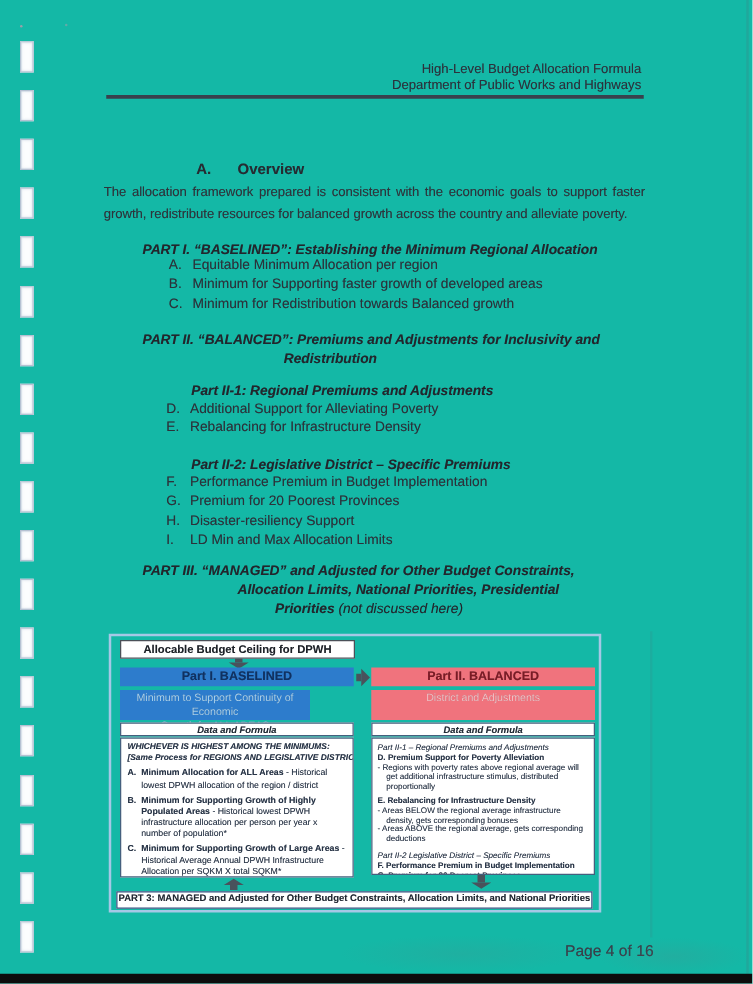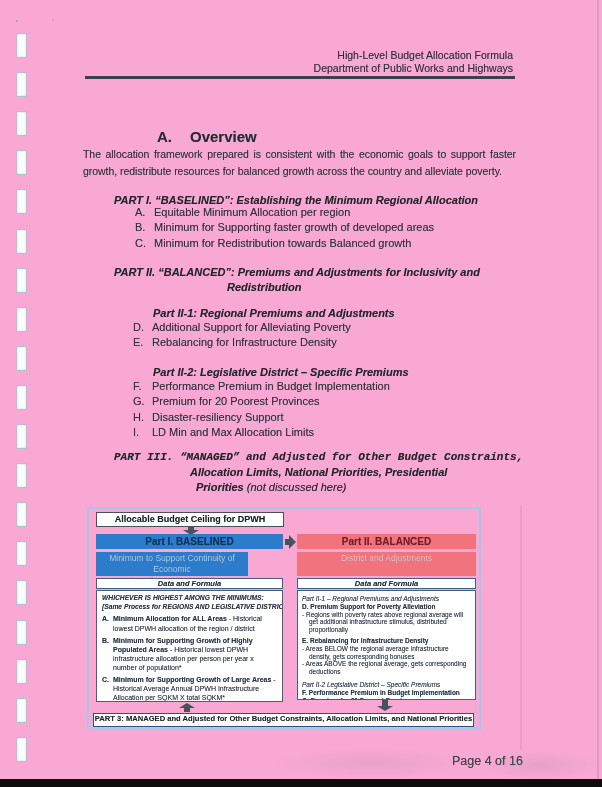--- a/index.html
+++ b/index.html
@@ -1,31 +1,31 @@
 <!DOCTYPE html>
 <html style="--part1-blue: #2d7ccc; --part1-header-text: #0f3162; --part1-sub-text: #a9d3f0; --part2-red: #f0737d; --part2-header-text: #7c1a24; --part2-sub-text: #f8c2c6; --diagram-outer-border: #a5c8e6; --data-box-border: #45607e; --arrow-gray: #49525c;"><head>
 <meta charset="utf-8">
 <style>
   html,body{margin:0;padding:0;background:#fff;}
-  .page{position:relative;width:602px;height:787px;background:#f9a8d4;overflow:hidden;
+  .page{position:relative;width:602px;height:787px;background:#14b8a6;overflow:hidden;
         font-family:"Liberation Sans",sans-serif;color:#2e343b;
         text-shadow:0 0 .4px rgba(45,52,62,.45);}
   
   .hole{position:absolute;left:16px;width:9px;height:23px;border:1px solid #b5c1d2;
         background:#fcfdfe;box-shadow:inset 0 0 2px rgba(150,170,195,.5);}
   .speck{position:absolute;width:2px;height:2px;background:#9aa0a8;border-radius:50%;}
   
   .doc-header{position:absolute;top:49px;right:89px;text-align:right;font-size:10.5px;
               line-height:13px;color:#2c323c;white-space:nowrap;}
   .header-rule{position:absolute;left:85px;top:76px;width:430px;height:3px;background:#39414d;}
   
   .doc-title{position:absolute;left:85px;top:92px;font-size:15.5px;font-weight:bold;
              color:#23272d;letter-spacing:.2px;white-space:nowrap;}
   .doc-title .num{display:inline-block;width:35px;}
-  .overview-head{position:absolute;left:157px;top:128px;font-size:15px;font-weight:bold;
+  .overview-head{position:absolute;left:157px;top:128px;font-size:12px;font-weight:bold;
                  color:#262b31;white-space:nowrap;}
   .overview-head .lbl{display:inline-block;width:33px;}
   .paragraph{position:absolute;left:83px;top:146px;width:433px;font-size:10.5px;
              line-height:16.5px;text-align:justify;letter-spacing:-.05px;color:#2e343b;}
   
   .ph{position:absolute;font-size:11px;font-weight:bold;font-style:italic;color:#22262c;
       white-space:nowrap;}
   .normal-it{font-weight:normal;}
   .olist{position:absolute;font-size:11px;color:#2c323a;}
   .orow{display:flex;height:15.4px;white-space:nowrap;}
@@ -180,23 +180,23 @@
     <div class="orow">
         <span class="olab">H.</span>
         <span>Disaster-resiliency Support</span>
       </div>
     <div class="orow">
         <span class="olab">I.</span>
         <span>LD Min and Max Allocation Limits</span>
       </div>
   </div>
 
-  <div class="ph" style="left:114px;top:451px;font-family:Liberation Mono, monospace;">PART III. “MANAGED” and Adjusted for Other Budget Constraints,</div>
+  <div class="ph" style="left:114px;top:451px;">PART III. “MANAGED” and Adjusted for Other Budget Constraints,</div>
   <div class="ph" style="left:190px;top:466px;">Allocation Limits, National Priorities, Presidential</div>
-  <div class="ph" style="left:196px;top:481px;">
+  <div class="ph" style="left:220px;top:481px;">
     <span>Priorities</span>
     <span class="normal-it">(not discussed here)</span>
   </div>
 
   <div class="dg-outer"></div>
 
   <div class="dg-topbox">Allocable Budget Ceiling for DPWH</div>
   <div class="arr dg-arrow-top">
       <div class="stem"></div>
       <div class="tri"></div>

